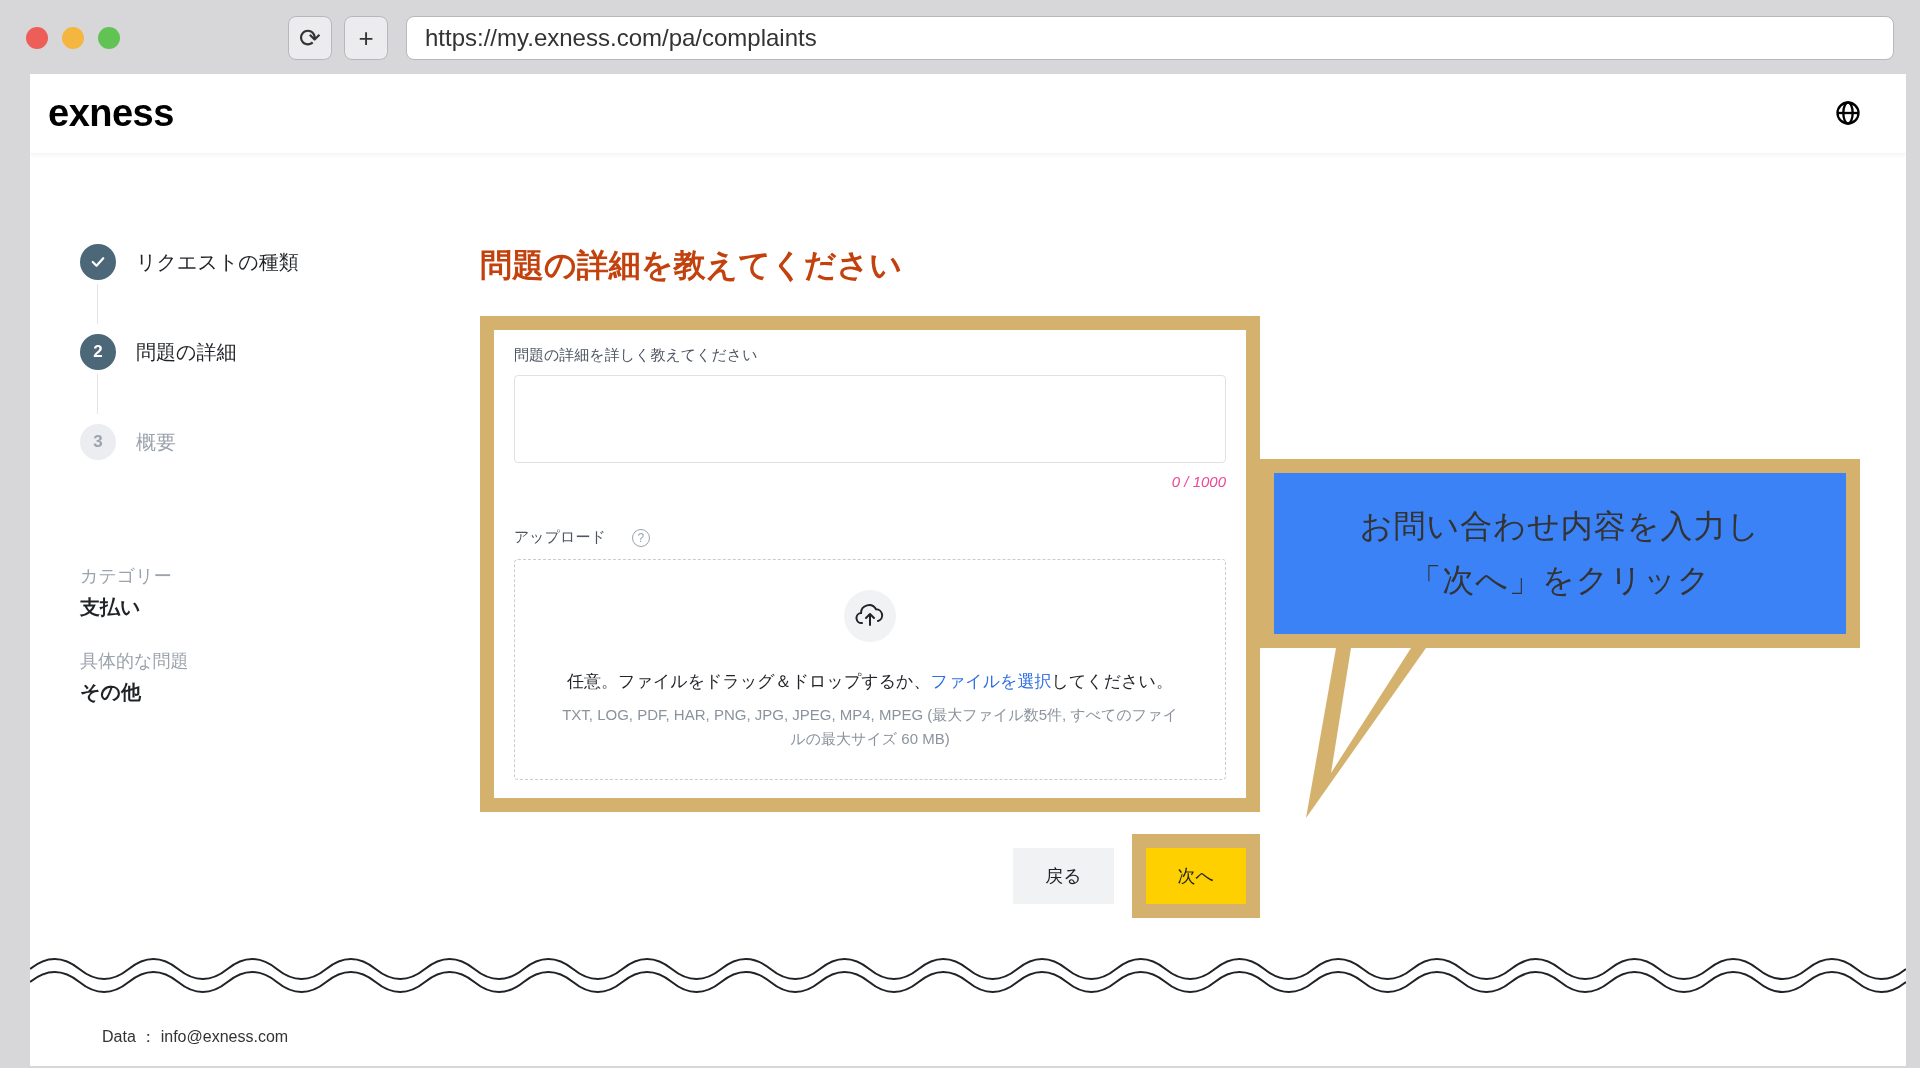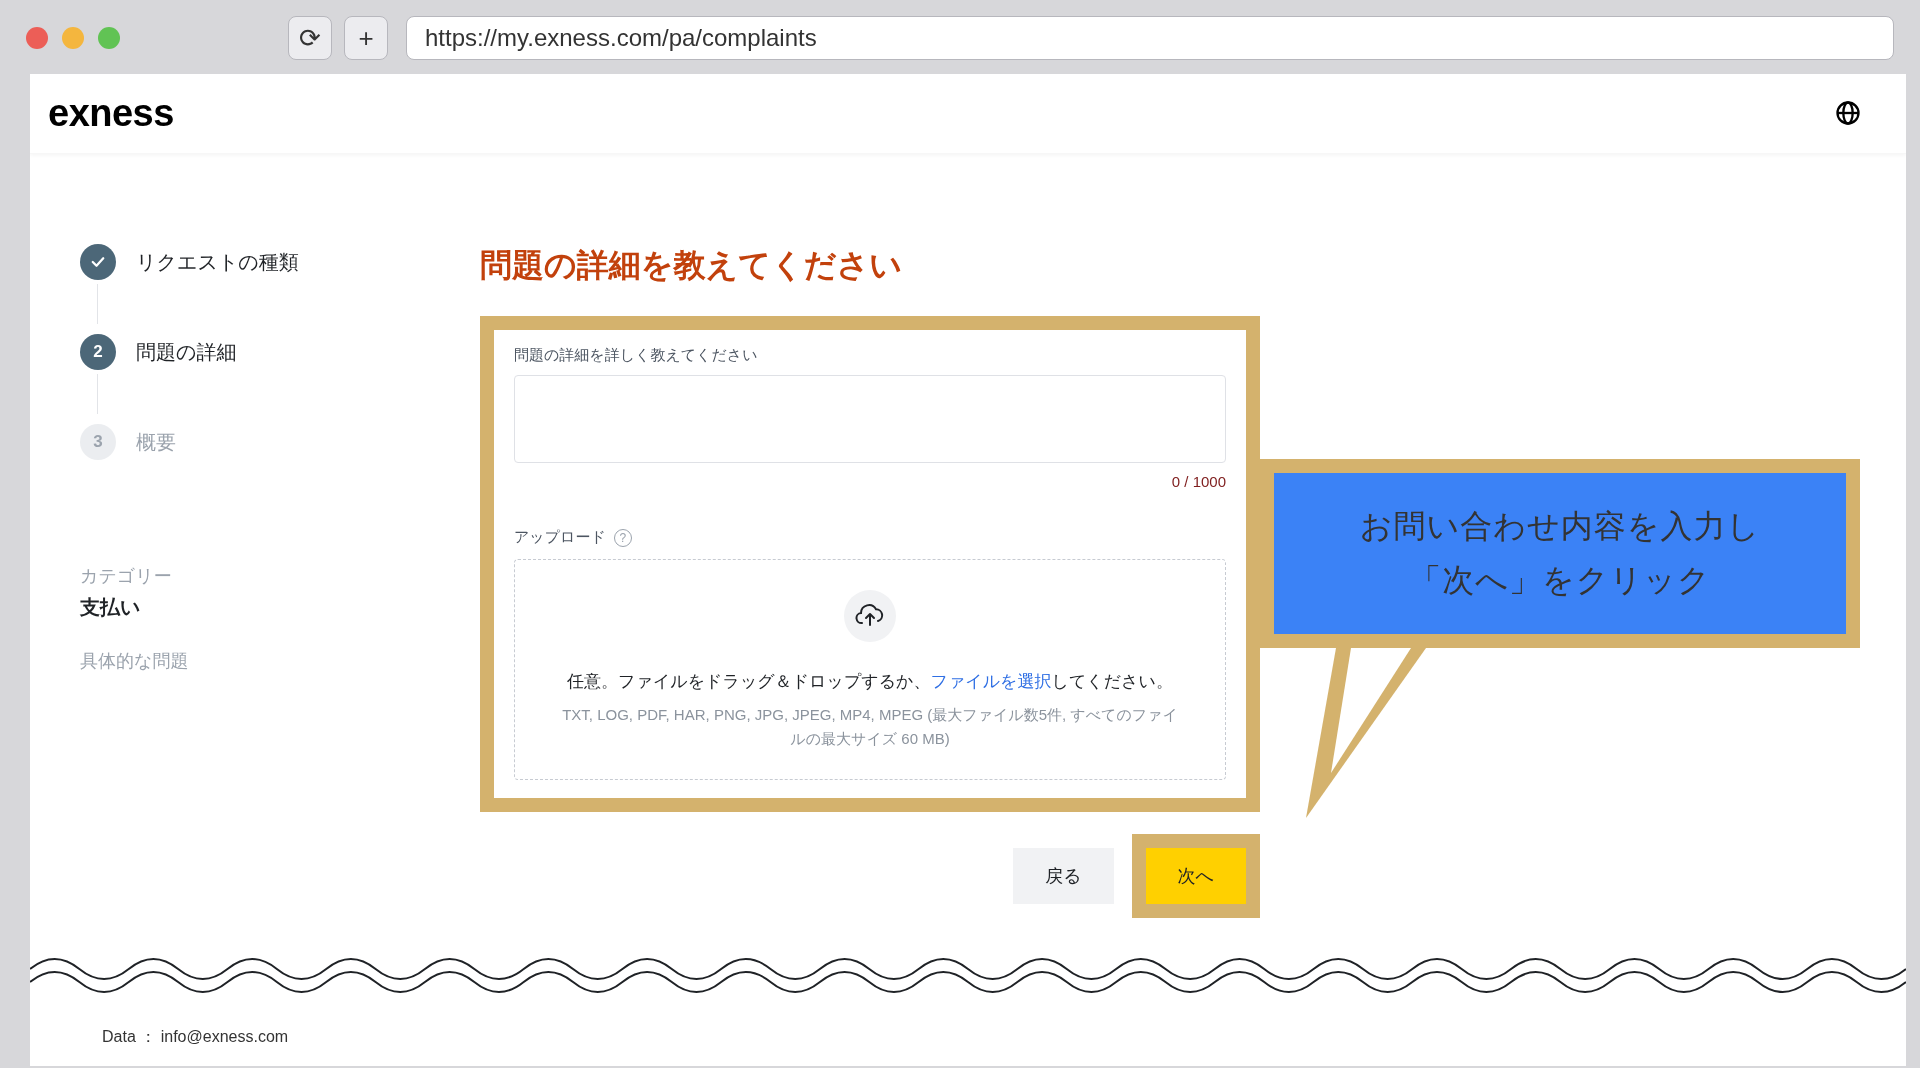--- a/index.html
+++ b/index.html
@@ -143,26 +143,27 @@
     border: 1px solid #dfe1e6;
     border-radius: 4px;
     resize: none;
     padding: 10px;
     font-size: 16px;
     font-family: inherit;
   }
   .char-count {
     text-align: right;
     font-size: 15px;
-    color: #7f1d1d;
+    color: #ec4899;
     margin-top: 6px;
+    font-style: italic;
   }
 
   .upload-section { margin-top: 38px; }
-  .upload-head { display: flex; align-items: center; gap: 8px; font-size: 15px; color: #4c5561; margin-bottom: 12px; }
+  .upload-head { display: flex; align-items: center; gap: 26px; font-size: 15px; color: #4c5561; margin-bottom: 12px; }
   .help-icon {
     width: 18px; height: 18px; border: 1.5px solid #9ba3ad; border-radius: 50%;
     display: inline-flex; align-items: center; justify-content: center;
     font-size: 12px; color: #9ba3ad;
   }
 
   .dropzone {
     border: 1px dashed #c7cbd2;
     border-radius: 4px;
     padding: 30px 40px 28px 40px;
@@ -316,20 +317,21 @@
         <li class="step step-future">
           <div class="step-circle">3</div>
           <span class="step-label">概要</span>
         </li>
       </ul>
 
       <div class="side-meta">
         <div class="meta-label">カテゴリー</div>
         <div class="meta-value">支払い</div>
         <div class="meta-label">具体的な問題</div>
+        <div class="meta-value">その他</div>
       </div>
     </div>
 
     <div class="content">
       <h1 class="page-title">問題の詳細を教えてください</h1>
 
       <div class="highlight-box">
         <div class="field-label">問題の詳細を詳しく教えてください</div>
         <textarea class="textarea" style=""></textarea>
         <div class="char-count">0 / 1000</div>

